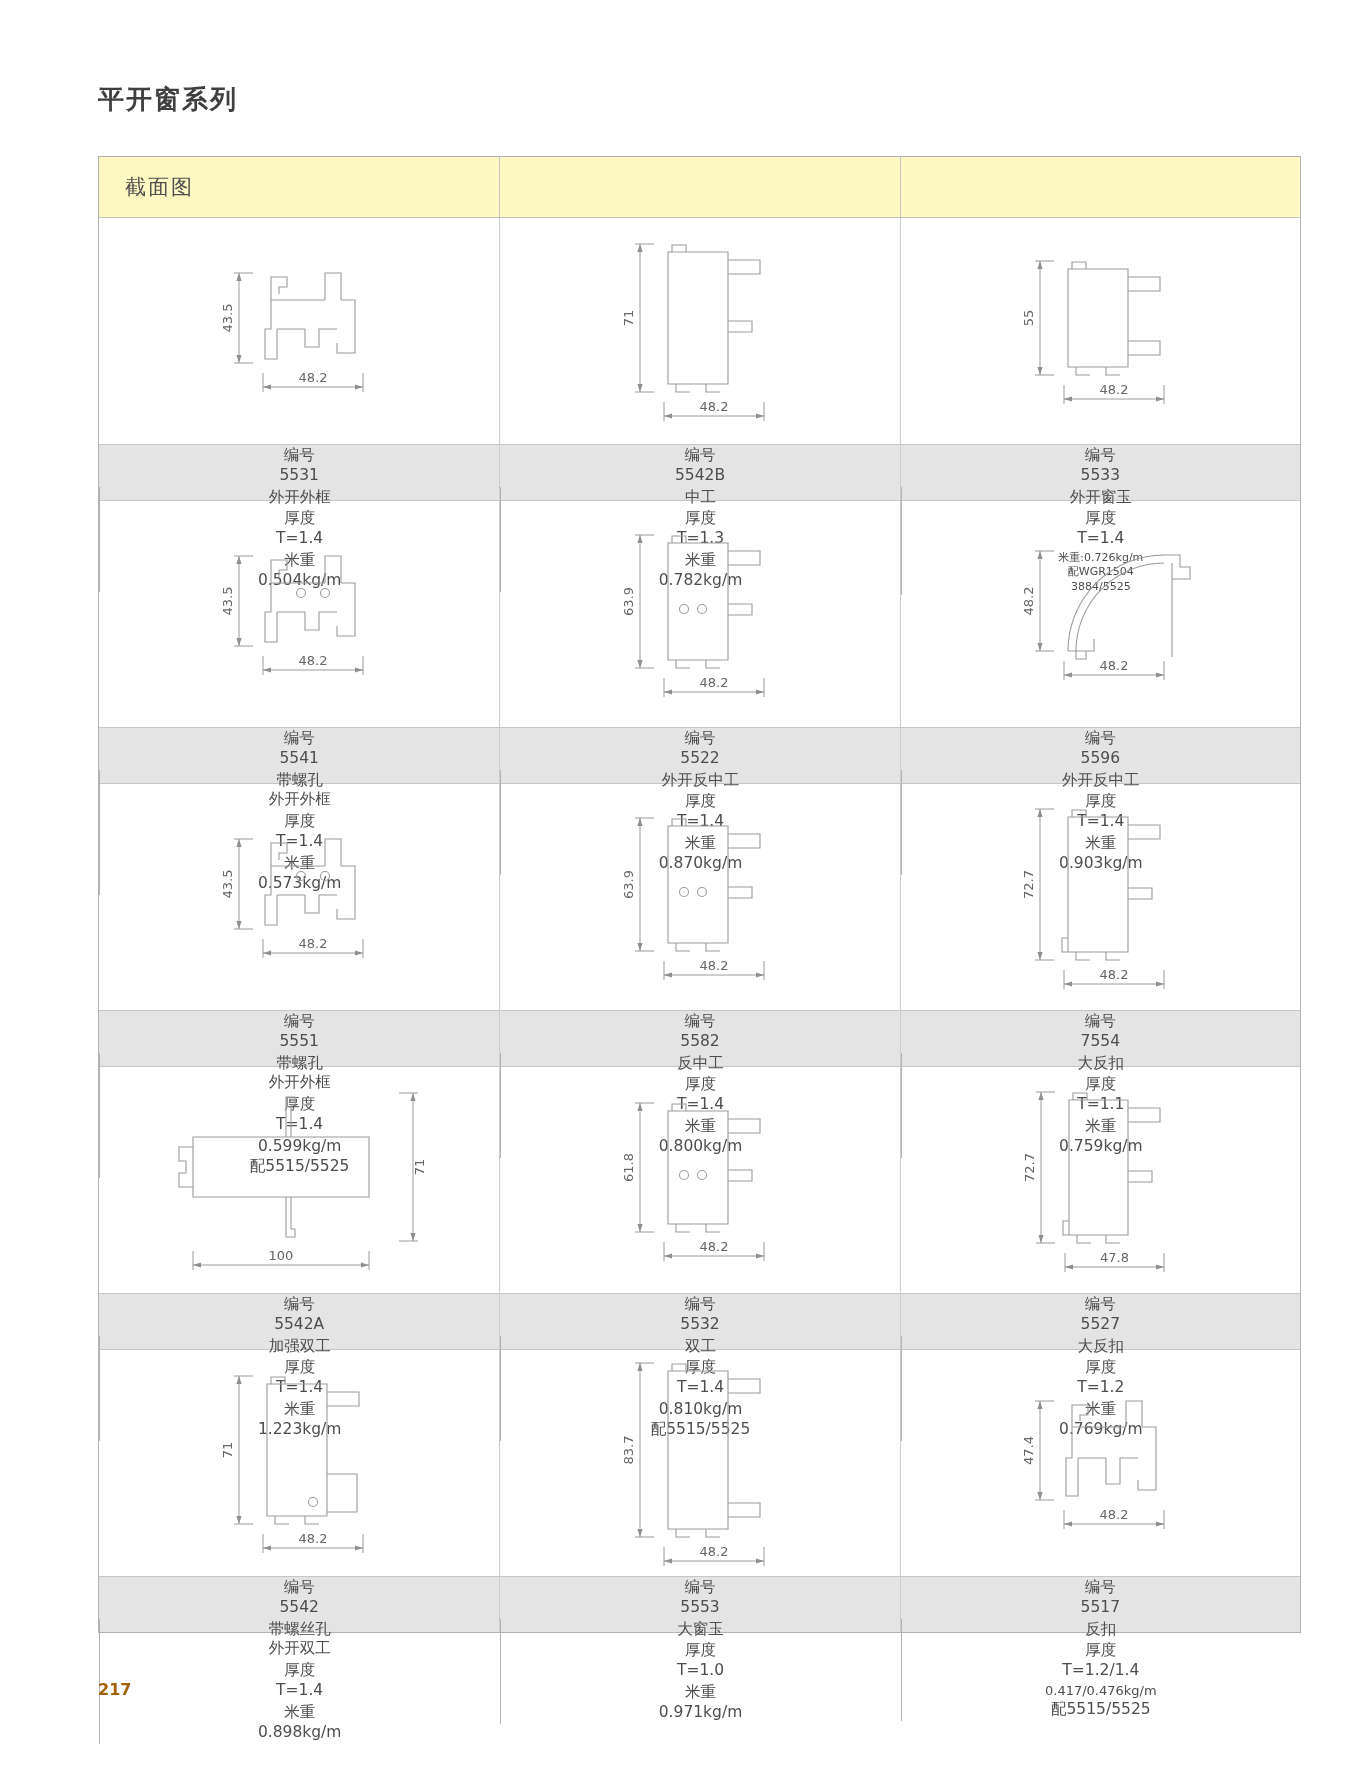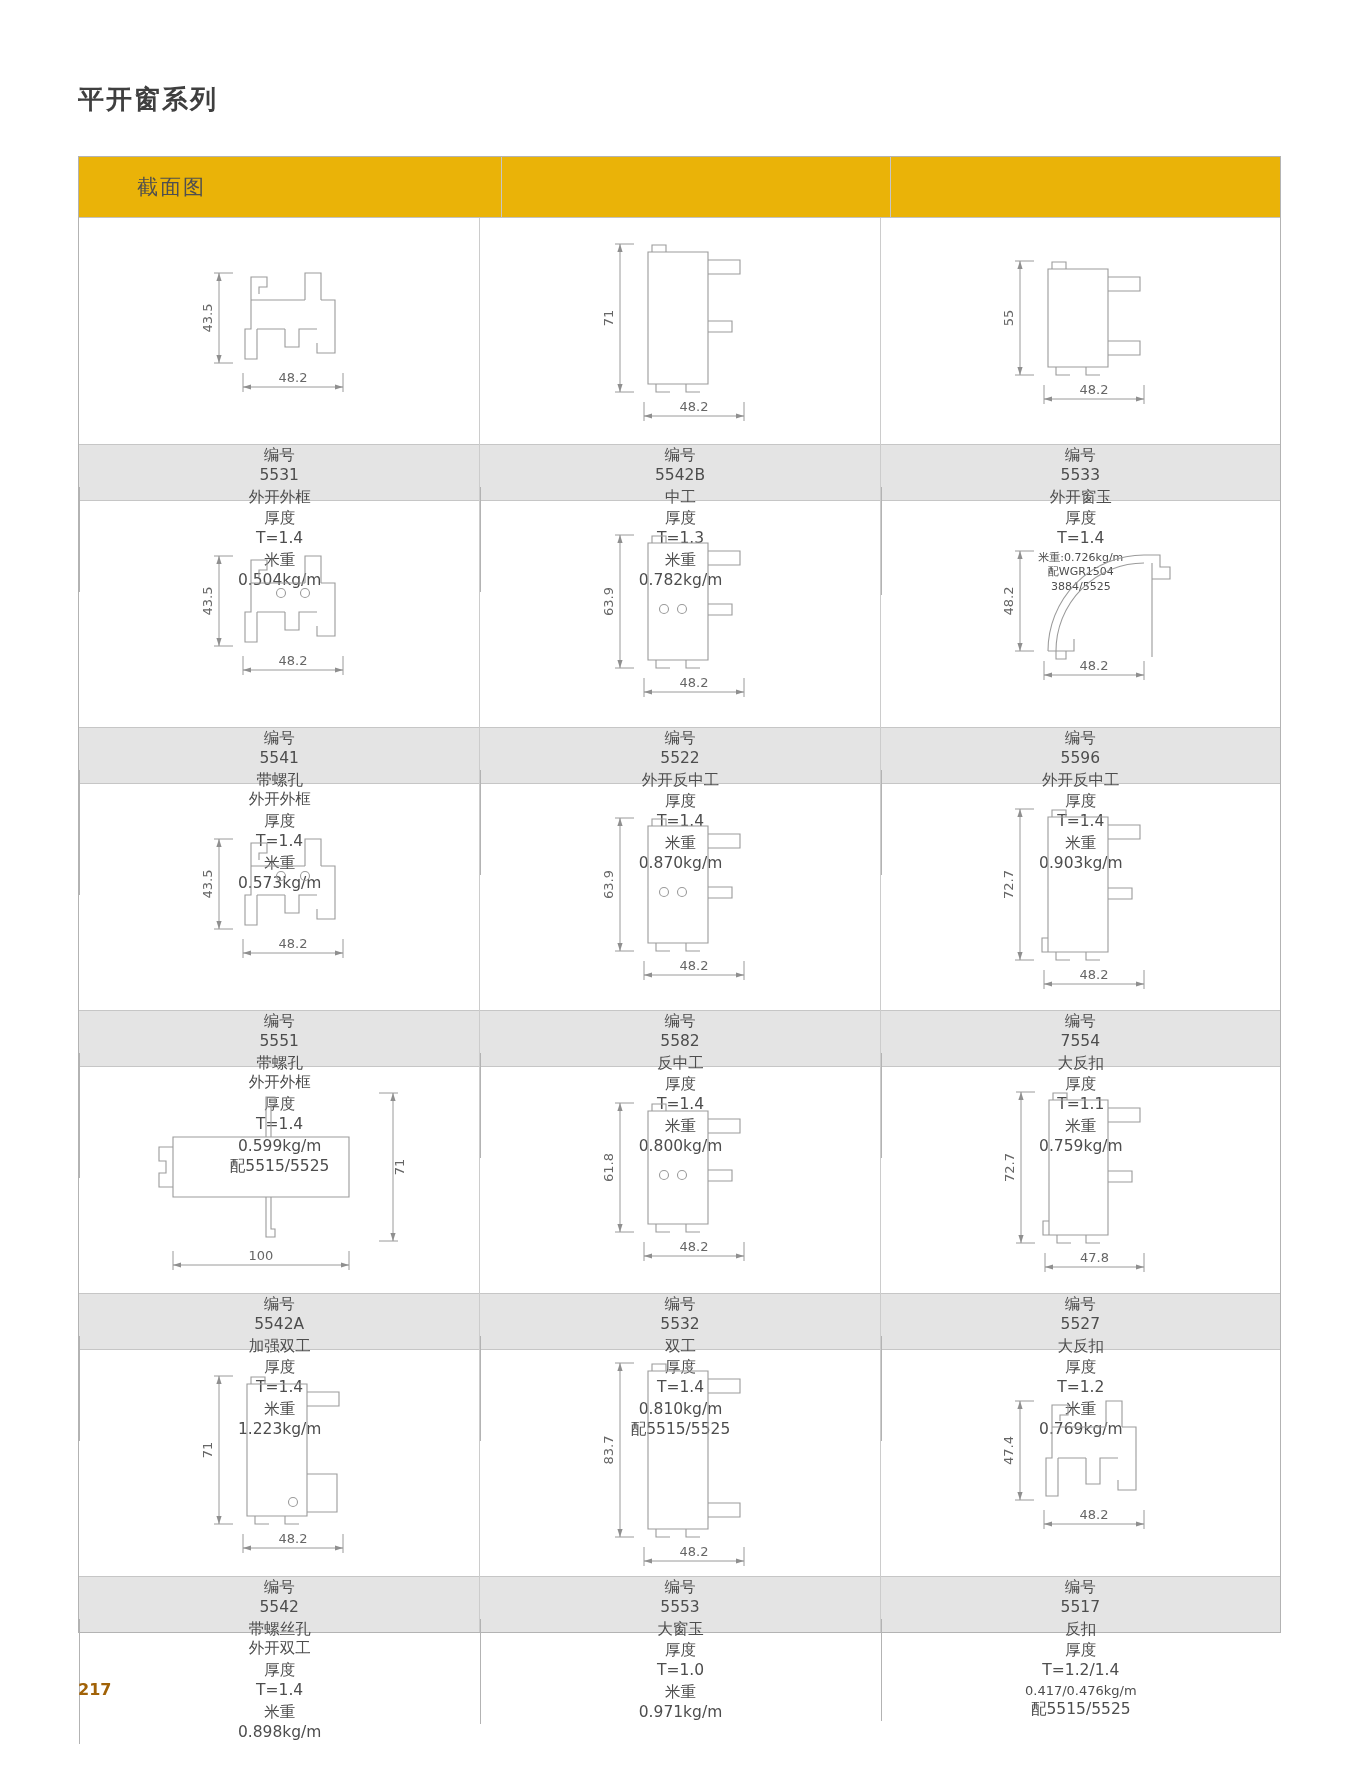--- a/index.html
+++ b/index.html
@@ -1,20 +1,20 @@
 <!DOCTYPE html>
 <html><head>
 <meta charset="utf-8">
 <style>
   html,body{margin:0;padding:0;background:#ffffff;}
   body{width:1359px;height:1771px;font-family:"DejaVu Sans","Liberation Sans",sans-serif;position:relative;}
-  .page{position:absolute;inset:0;background:#fff;}
+  .page{position:absolute;inset:0;background:#fff;margin-left:20px;}
   .page-title{position:absolute;left:78px;top:82px;font-size:26px;font-weight:600;color:#3f3f3f;letter-spacing:2px;}
   .catalog-table{position:absolute;left:78px;top:156px;width:1203px;border:1px solid #b3b3b3;box-sizing:border-box;background:#fff;}
-  .header-row{display:flex;height:60px;background:#eab308;border-bottom:1px solid #c2c2c2;padding-left:32px;}
+  .header-row{display:flex;height:60px;background:#fef9c3;border-bottom:1px solid #c2c2c2;}
   .header-cell{width:401px;box-sizing:border-box;display:flex;align-items:center;padding-left:26px;font-size:21px;color:#4f4f4f;letter-spacing:2px;}
   .header-cell + .header-cell{border-left:1px solid #c6c6c6;}
   .profile-row{display:flex;}
   .profile-cell{width:401px;box-sizing:border-box;}
   .profile-cell + .profile-cell{border-left:1px solid #cccccc;}
   .diagram{height:226px;display:flex;align-items:center;justify-content:center;overflow:hidden;}
   .spec-row{display:flex;height:55px;background:#e4e4e4;border-top:1px solid #c6c6c6;border-bottom:1px solid #c6c6c6;flex-direction:column;}
   .profile-row:last-child .spec-row{border-bottom:none;}
   .spec-cell{flex:1;display:flex;flex-direction:column;justify-content:center;align-items:center;text-align:center;
              font-size:15.5px;line-height:1.28;color:#4d4d4d;box-sizing:border-box;padding:1px 2px;}

